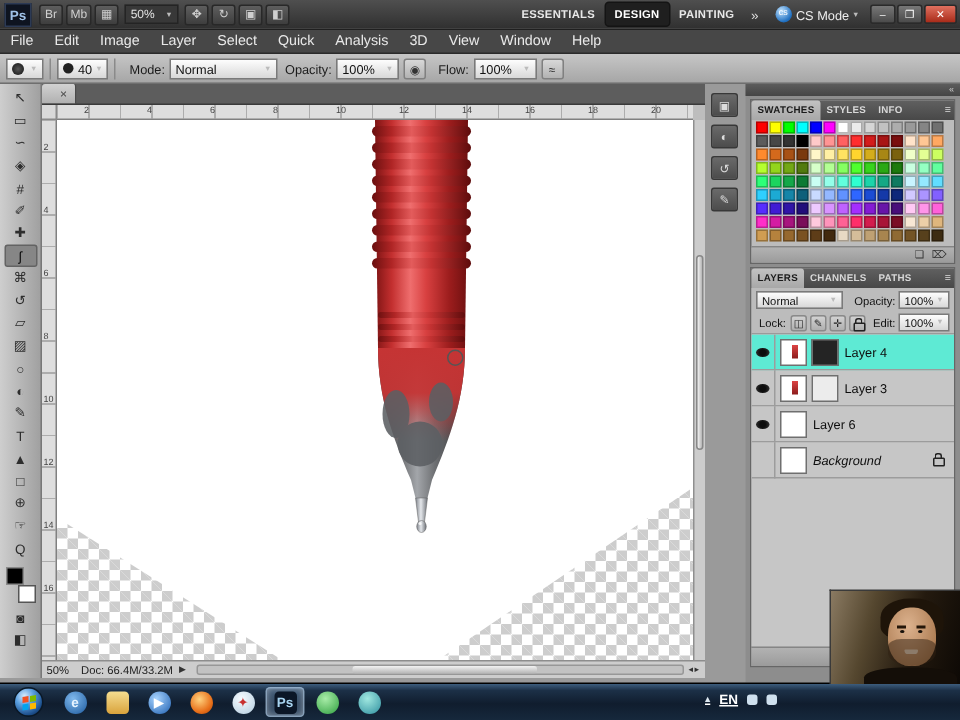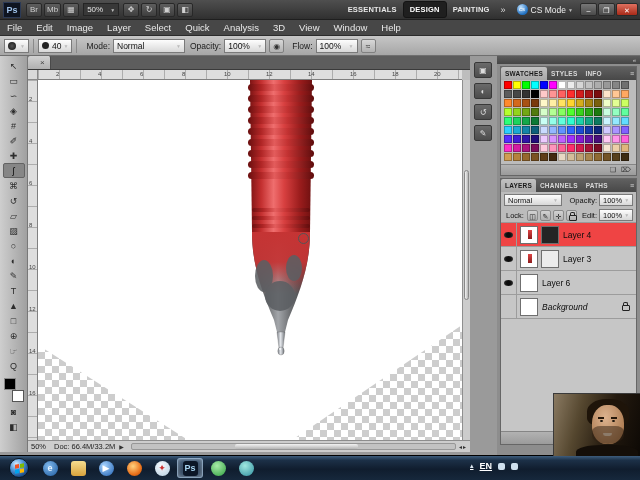--- a/index.html
+++ b/index.html
@@ -108,21 +108,21 @@
   .dd.small{width:58px;height:12px;font-size:7.5px;justify-content:space-between;}
   .dd.tiny{width:34px;height:12px;font-size:7.5px;justify-content:space-between;}
   .plabel{margin:0 2px;}
   .lk{width:11px;height:11px;margin:0 1px;font-size:7px;text-align:center;line-height:11px;color:#222;
       background:linear-gradient(#d2d2d2,#b0b0b0);border:1px solid #8a8a8a;border-radius:2px;}
   .lock-i{position:relative;width:11px;height:11px;}
   .lock-i:before{content:"";position:absolute;left:2px;top:4px;width:6px;height:4px;border:1px solid #222;border-radius:1px;}
   .lock-i:after{content:"";position:absolute;left:3px;top:1px;width:3px;height:3px;border:1px solid #222;border-bottom:none;border-radius:2px 2px 0 0;}
   .layers-list{position:absolute;top:44px;bottom:13px;left:0;right:0;background:#c6c6c6;overflow:hidden;}
   .lrow{height:24px;display:flex;align-items:center;border-bottom:1px solid #9c9c9c;background:#c6c6c6;font-size:8.5px;color:#0d0d0d;}
-  .lrow.selected{background:#ef4444;}
+  .lrow.selected{background:#5eead4;}
   .eye-box{width:16px;height:24px;border-right:1px solid #9c9c9c;display:flex;align-items:center;justify-content:center;flex:none;}
   .eye{width:9px;height:6px;background:radial-gradient(circle at 50% 50%,#0c0c0c 35%,#3a3a3a);border-radius:50%;}
   .thumb{width:18px;height:18px;background:#fff;border:1px solid #6f6f6f;margin-left:3px;position:relative;flex:none;}
   .thumb.dark{background:#242424;}
   .thumb.light{background:#ececec;}
   .mini-pen{position:absolute;left:7px;top:3px;width:4px;height:9px;background:linear-gradient(180deg,#d44,#8c1c1c);}
   .lname{margin-left:4px;white-space:nowrap;}
   .lname.it{font-style:italic;}
   .lrow .row-lock{margin-left:auto;margin-right:5px;}
   .lp-foot{position:absolute;bottom:0;left:0;right:0;height:13px;background:linear-gradient(#b2b2b2,#9b9b9b);

